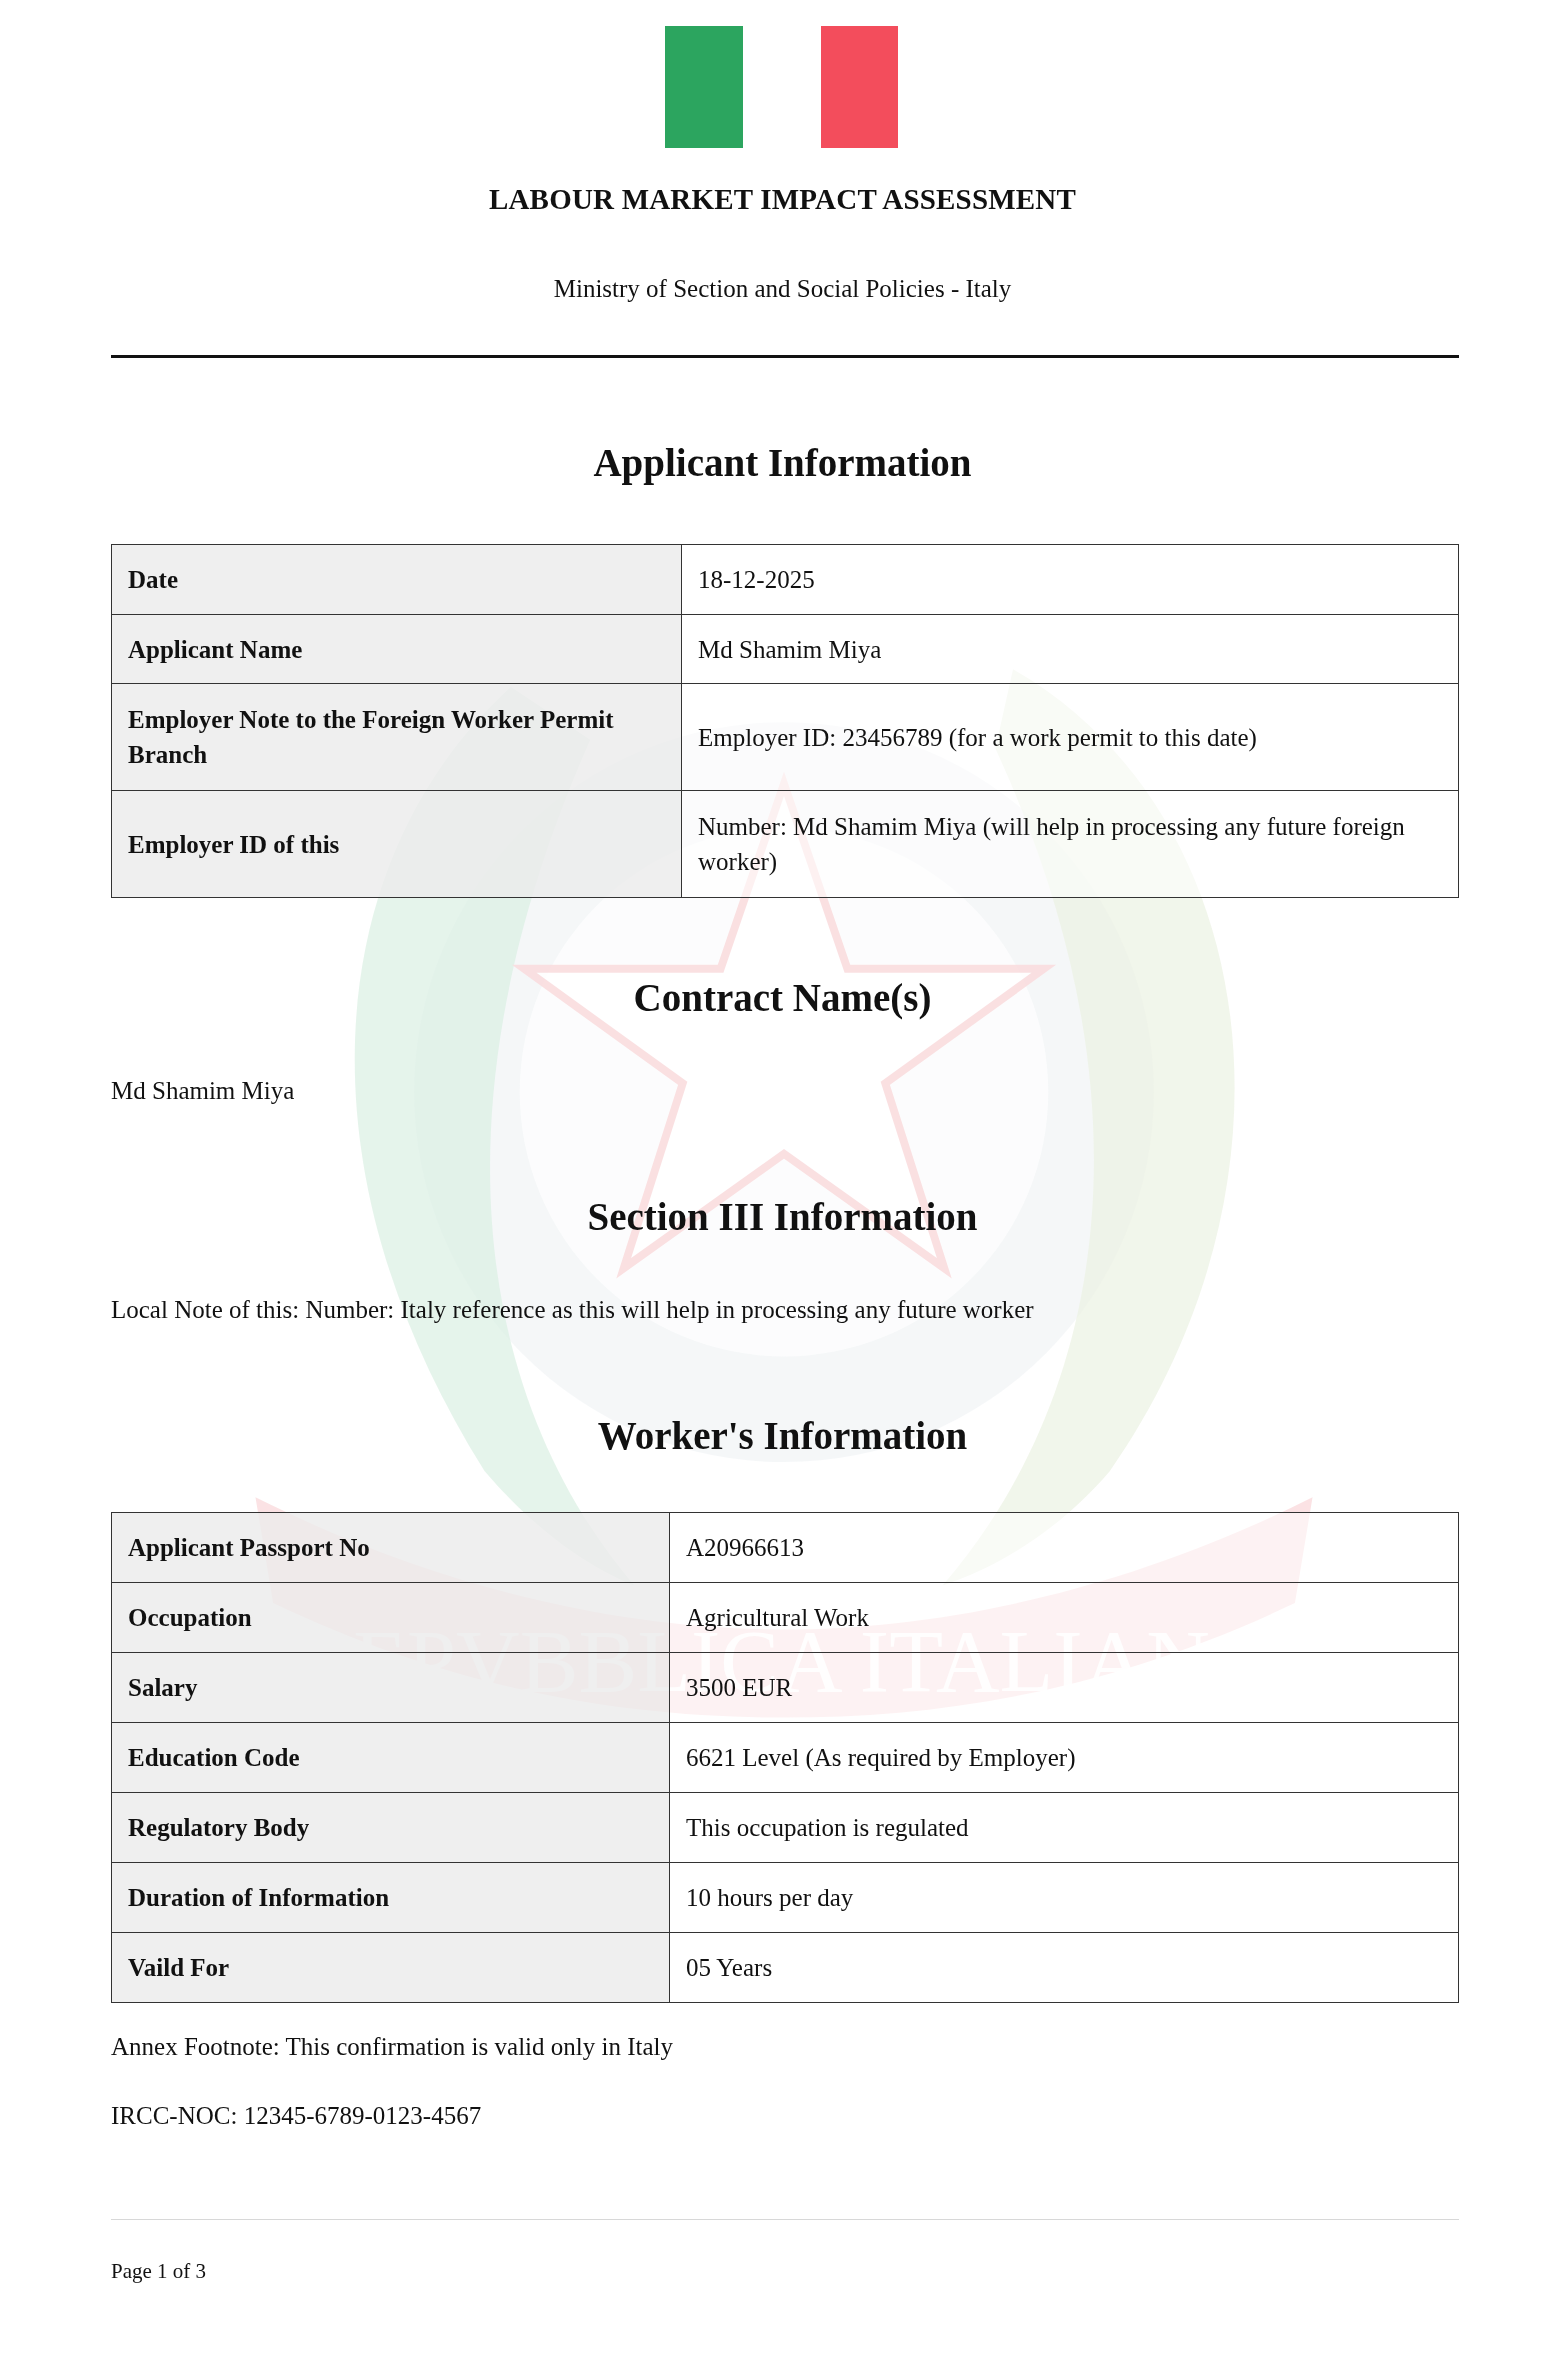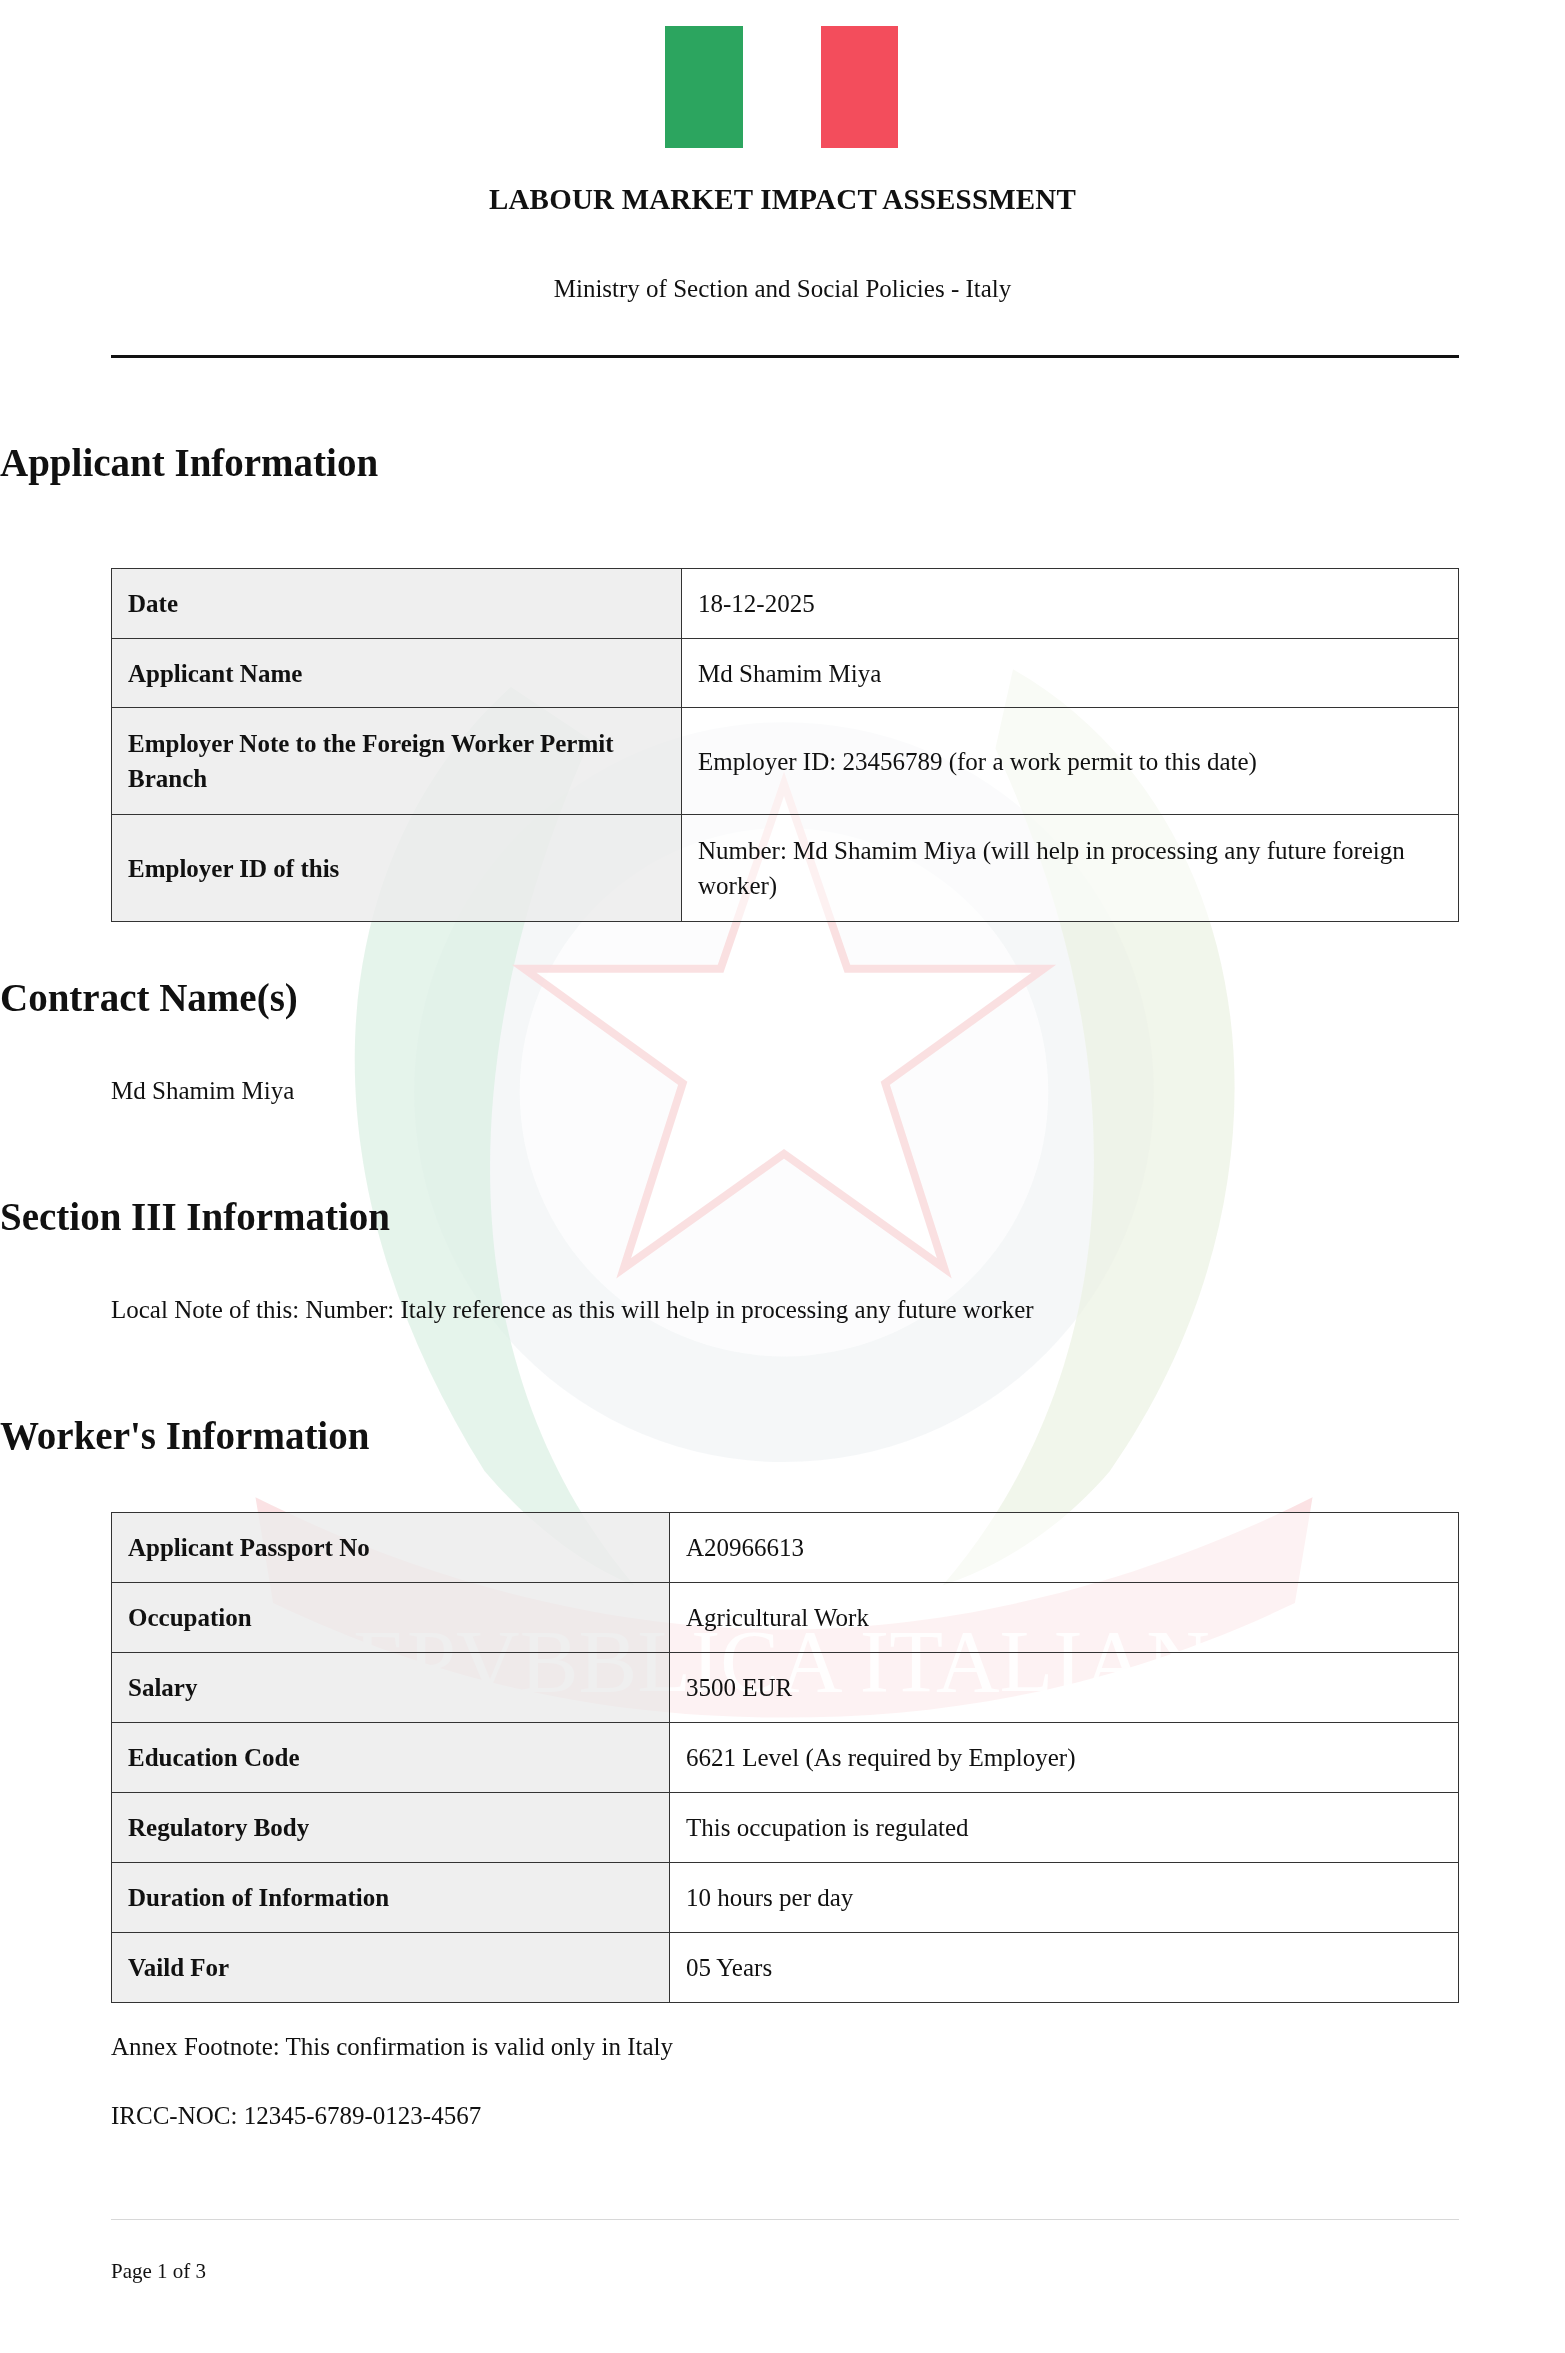--- a/index.html
+++ b/index.html
@@ -13,21 +13,21 @@
   .doc-title {
     position: absolute; left: 0; width: 1565px; top: 183px; text-align: center;
     font-weight: bold; font-size: 29px; letter-spacing: 0.2px;
   }
   .doc-subtitle {
     position: absolute; left: 0; width: 1565px; top: 275px; text-align: center;
     font-size: 25px;
   }
   .header-rule { position: absolute; left: 111px; width: 1348px; top: 355px; height: 2.6px; background: #111; }
   .section-heading {
-    position: absolute; left: 0; width: 1565px; text-align: left;
+    position: absolute; left: 0; width: 1565px; text-align: center;
     font-weight: bold; font-size: 39px;
   }
   .body-text { position: absolute; left: 111px; font-size: 25px; }
   table.info {
     position: absolute; left: 111px; width: 1348px; border-collapse: collapse;
     font-size: 25px;
   }
   table.info td { border: 1.3px solid #333; padding: 0 16px; vertical-align: middle; line-height: 35px; }
   table.info td.label { background: rgba(235,235,235,0.82); font-weight: bold; }
   table.info td.value { background: rgba(255,255,255,0.55); }
@@ -57,21 +57,21 @@
 <div class="content">
 
   <div class="flag-bar flag-green" style="background:#2ca55f;"></div>
   <div class="flag-bar flag-red" style="background:#f34d5c;"></div>
 
   <div class="doc-title">LABOUR MARKET IMPACT ASSESSMENT</div>
   <div class="doc-subtitle">Ministry of Section and Social Policies - Italy</div>
   <div class="header-rule"></div>
 
   <div class="section-heading" style="top:440px;">Applicant Information</div>
-  <table class="info" style="top:568px;">
+  <table class="info" style="top:544px;">
     <colgroup>
         <col style="width:570px">
         <col>
       </colgroup>
     <tbody>
         <tr style="height:70px;">
       <td class="label">Date</td>
       <td class="value">18-12-2025</td>
     </tr>
     <tr style="height:69px;">

